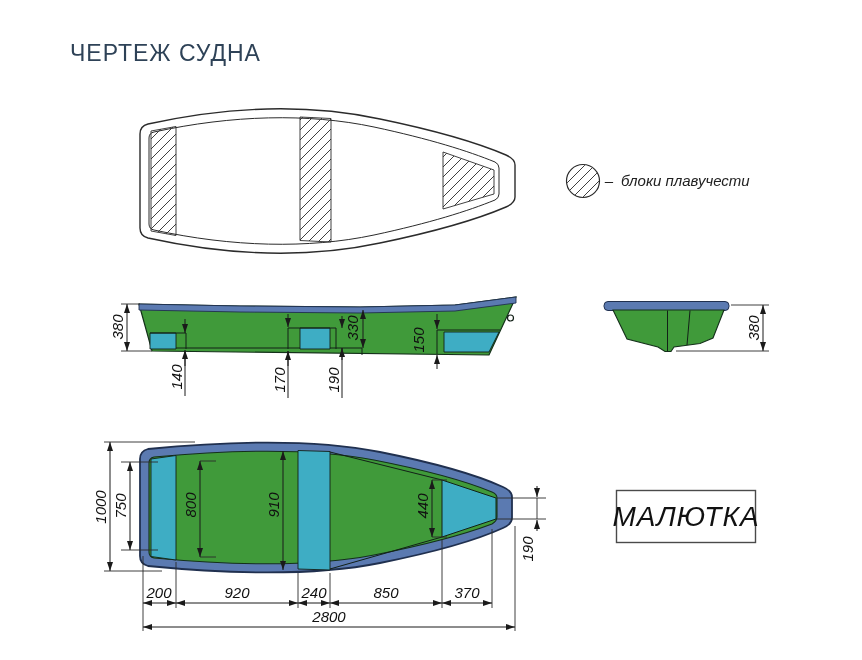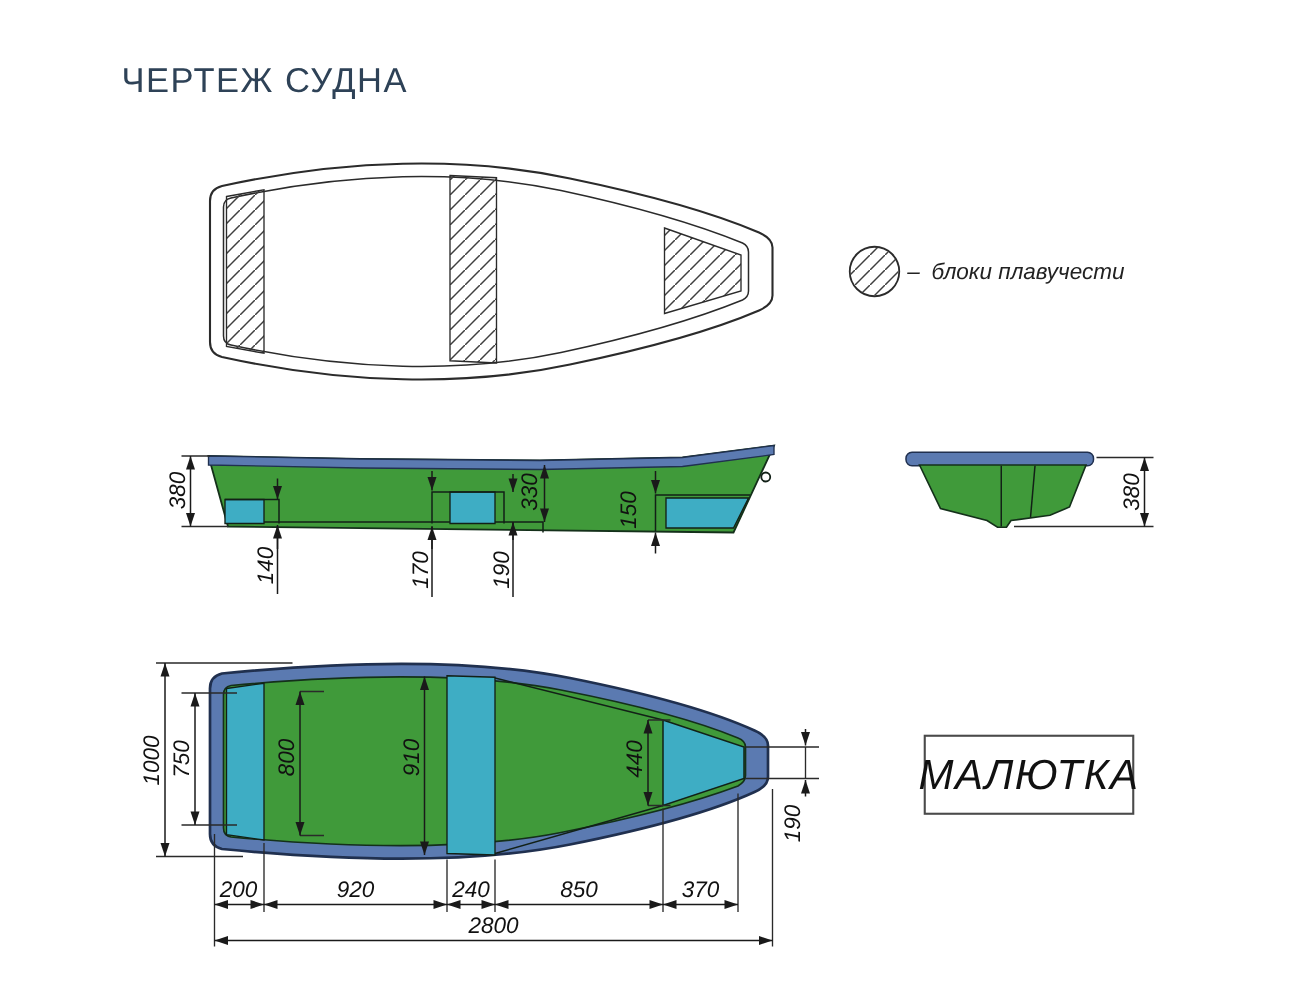--- a/index.html
+++ b/index.html
@@ -1,18 +1,18 @@
 <!DOCTYPE html>
 <html><head>
 <meta charset="utf-8">
 <style>
   html,body{margin:0;padding:0;background:#fff;}
   .page{position:relative;width:862px;height:660px;background:#fff;overflow:hidden;
         font-family:"Liberation Sans",sans-serif;}
-  .title{position:absolute;left:81px;top:40px;font-size:23px;font-weight:500;
+  .title{position:absolute;left:70px;top:40px;font-size:23px;font-weight:500;
          letter-spacing:1px;color:#2e4257;}
   svg{position:absolute;left:0;top:0;}
   .ext{stroke:#2a2a2a;stroke-width:0.9;fill:none;}
   .dimline{stroke:#1a1a1a;stroke-width:1;fill:none;}
   .blk{stroke:#122017;stroke-width:1;fill:none;}
   .dim-text{font:italic 15px "Liberation Sans",sans-serif;fill:#111;}
   .legend-text{font:italic 15px "Liberation Sans",sans-serif;fill:#222;}
   .name-text{font:italic 28px "Liberation Sans",sans-serif;fill:#111;letter-spacing:1px;}
 </style>
 </head>

